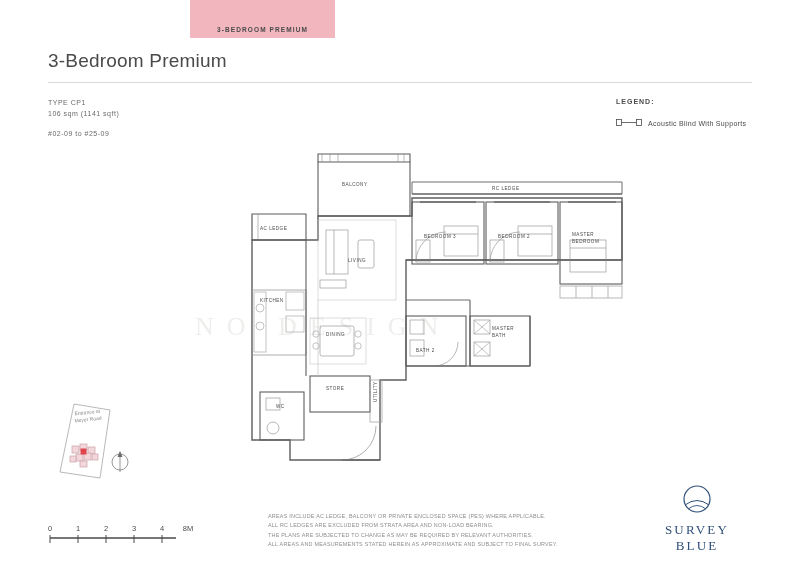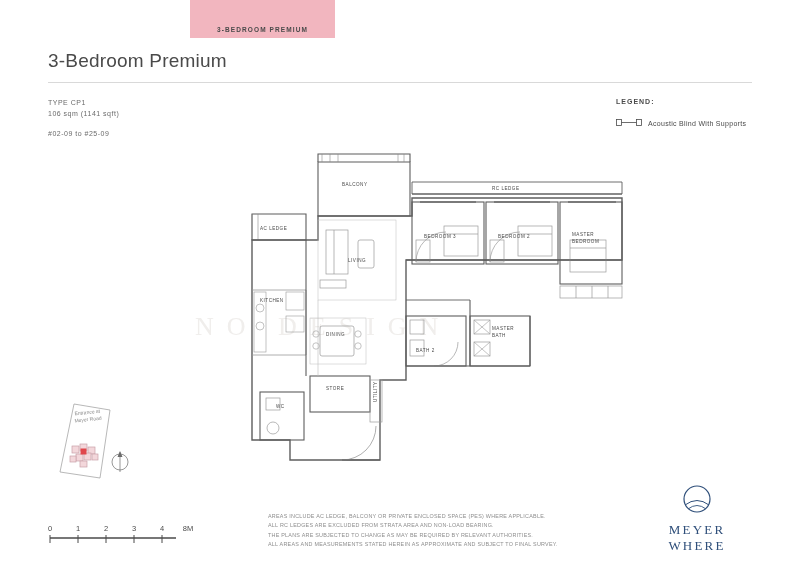--- a/index.html
+++ b/index.html
@@ -300,14 +300,14 @@
   <div>THE PLANS ARE SUBJECTED TO CHANGE AS MAY BE REQUIRED BY RELEVANT AUTHORITIES.</div>
   <div>ALL AREAS AND MEASUREMENTS STATED HEREIN AS APPROXIMATE AND SUBJECT TO FINAL SURVEY.</div>
 </div>
 
 <div class="brand">
   <svg width="40" height="34" viewBox="0 0 40 34" style="display:block;margin:0 auto 4px;">
     <circle cx="20" cy="15" r="13" fill="none" stroke="#2f4f7a" stroke-width="1.2"></circle>
     <path d="M8 21 Q20 12 32 21" fill="none" stroke="#2f4f7a" stroke-width="1"></path>
     <path d="M11 25 Q20 18 29 25" fill="none" stroke="#2f4f7a" stroke-width="0.9"></path>
   </svg>
-  <div class="brand-name">MEYER WHERE</div>
+  <div class="brand-name">SURVEY BLUE</div>
 </div>
 
 </body></html>

